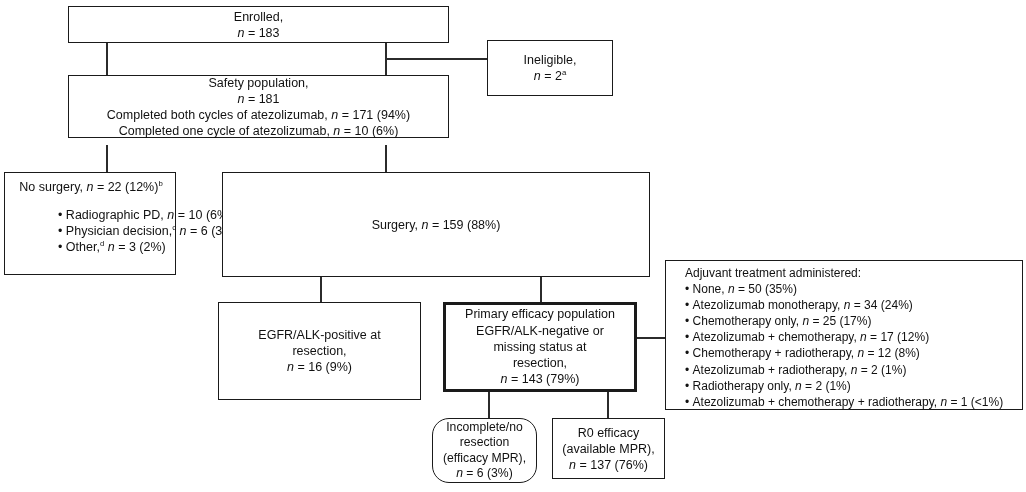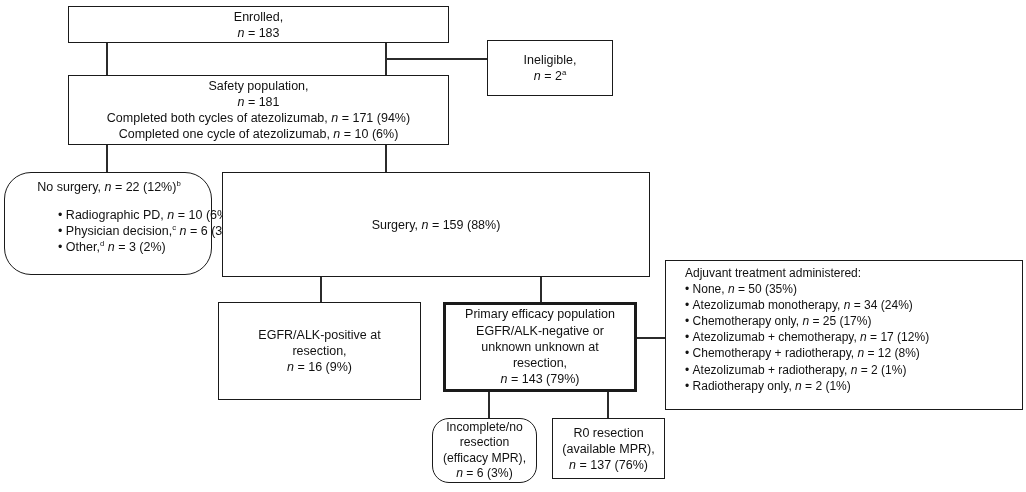--- a/index.html
+++ b/index.html
@@ -70,28 +70,28 @@
   <div class="box center-box" style="left:68px; top:6px; width:381px; height:37px;">
     <div class="line">Enrolled,</div>
     <div class="line"><i>n</i> = 183</div>
   </div>
 
   <div class="box center-box" style="left:487px; top:40px; width:126px; height:56px;">
     <div class="line">Ineligible,</div>
     <div class="line"><i>n</i> = 2<sup>a</sup></div>
   </div>
 
-  <div class="box center-box" style="left:68px; top:75px; width:381px; height:70px;">
+  <div class="box center-box" style="left:68px; top:75px; width:381px; height:63px;">
     <div class="line">Safety population,</div>
     <div class="line"><i>n</i> = 181</div>
     <div class="line">Completed both cycles of atezolizumab, <i>n</i> = 171 (94%)</div>
     <div class="line">Completed one cycle of atezolizumab, <i>n</i> = 10 (6%)</div>
   </div>
 
-  <div class="box" id="no-surgery-box" style="left:4px; top:172px; width:208px; height:103px;border-radius:27px;">
+  <div class="box" id="no-surgery-box" style="left:4px; top:172px; width:172px; height:103px;">
     <div class="title-line">No surgery, <i>n</i> = 22 (12%)<sup>b</sup></div>
     <ul class="bullets">
       <li>Radiographic PD, <i>n</i> = 10 (6%)</li>
       <li>Physician decision,<sup>c</sup> <i>n</i> = 6 (3%)</li>
       <li>Other,<sup>d</sup> <i>n</i> = 3 (2%)</li>
     </ul>
   </div>
 
   <div class="box center-box" style="left:222px; top:172px; width:428px; height:105px;">
     <div class="line">Surgery, <i>n</i> = 159 (88%)</div>
@@ -99,44 +99,45 @@
 
   <div class="box center-box" style="left:218px; top:302px; width:203px; height:98px;">
     <div class="line">EGFR/ALK-positive at</div>
     <div class="line">resection,</div>
     <div class="line"><i>n</i> = 16 (9%)</div>
   </div>
 
   <div class="box center-box bold-border" id="primary-efficacy-box" style="left:443px; top:302px; width:194px; height:90px;">
     <div class="line">Primary efficacy population</div>
     <div class="line">EGFR/ALK-negative or</div>
-    <div class="line">unknown unknown at</div>
+    <div class="line">missing status at</div>
     <div class="line">resection,</div>
     <div class="line"><i>n</i> = 143 (79%)</div>
   </div>
 
   <div class="box" id="adjuvant-box" style="left:665px; top:260px; width:358px; height:150px;">
     <div class="title-line">Adjuvant treatment administered:</div>
     <ul class="bullets">
       <li>None, <i>n</i> = 50 (35%)</li>
       <li>Atezolizumab monotherapy, <i>n</i> = 34 (24%)</li>
       <li>Chemotherapy only, <i>n</i> = 25 (17%)</li>
       <li>Atezolizumab + chemotherapy, <i>n</i> = 17 (12%)</li>
       <li>Chemotherapy + radiotherapy, <i>n</i> = 12 (8%)</li>
       <li>Atezolizumab + radiotherapy, <i>n</i> = 2 (1%)</li>
       <li>Radiotherapy only, <i>n</i> = 2 (1%)</li>
+      <li>Atezolizumab + chemotherapy + radiotherapy, <i>n</i> = 1 (&lt;1%)</li>
     </ul>
   </div>
 
   <div class="box center-box" id="incomplete-box" style="left:432px; top:418px; width:105px; height:65px;border-radius:17px;">
     <div class="line">Incomplete/no</div>
     <div class="line">resection</div>
     <div class="line">(efficacy MPR),</div>
     <div class="line"><i>n</i> = 6 (3%)</div>
   </div>
 
   <div class="box center-box" style="left:552px; top:418px; width:113px; height:61px;">
-    <div class="line">R0 resection</div>
+    <div class="line">R0 efficacy</div>
     <div class="line">(available MPR),</div>
     <div class="line"><i>n</i> = 137 (76%)</div>
   </div>
 
 </div>
 
 </body></html>

